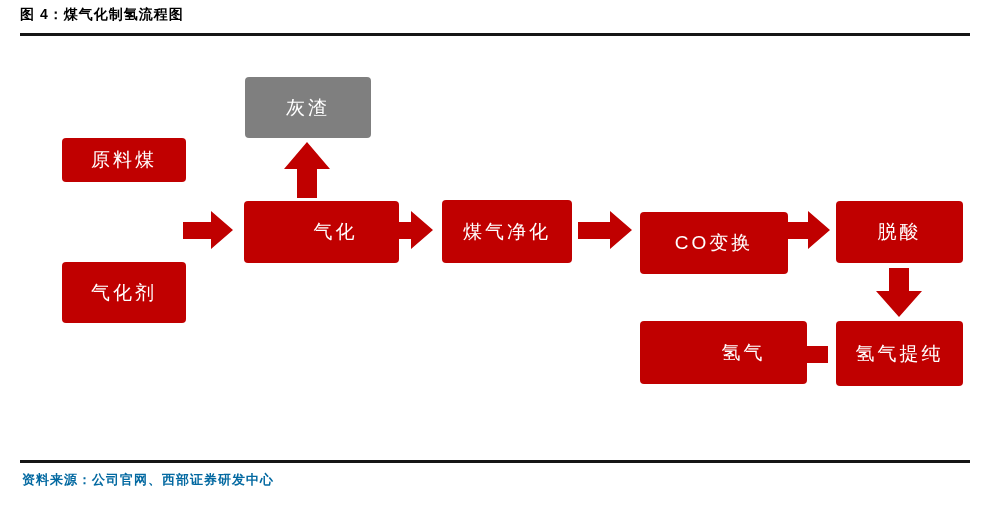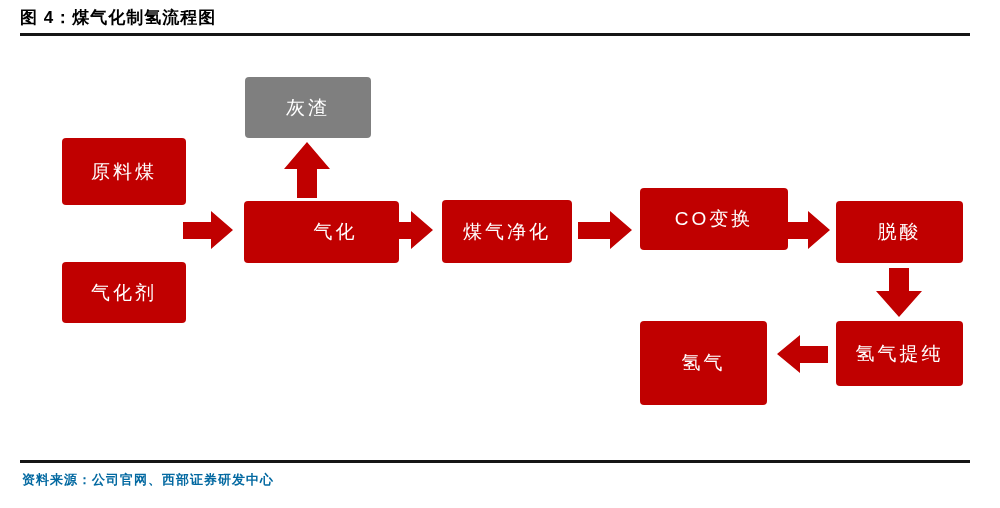--- a/index.html
+++ b/index.html
@@ -8,21 +8,21 @@
     position: relative;
     width: 1000px;
     height: 508px;
     background: #ffffff;
     overflow: hidden;
   }
   .fig-title {
     position: absolute;
     left: 20px;
     top: 6px;
-    font-size: 17px;
+    font-size: 14px;
     font-weight: bold;
     color: #000000;
     letter-spacing: 1px;
     white-space: nowrap;
   }
   .rule {
     position: absolute;
     left: 20px;
     width: 950px;
     height: 3px;
@@ -52,28 +52,28 @@
   }
   .arrow-layer {
     position: absolute;
     left: 0; top: 0;
     width: 1000px;
     height: 508px;
     pointer-events: none;
   }
   
   .n-ash        { left: 245px; top:  77px; width: 126px; height: 61px; }
-  .n-rawcoal    { left:  62px; top: 138px; width: 124px; height: 67px; }
+  .n-rawcoal    { left:  62px; top: 138px; width: 124px; height: 44px; }
   .n-agent      { left:  62px; top: 262px; width: 124px; height: 61px; }
   .n-gasif      { left: 244px; top: 201px; width: 127px; height: 62px; }
   .n-gaspur     { left: 442px; top: 200px; width: 130px; height: 63px; }
-  .n-coshift    { left: 640px; top: 188px; width: 148px; height: 62px; }
+  .n-coshift    { left: 640px; top: 212px; width: 148px; height: 62px; }
   .n-deacid     { left: 836px; top: 201px; width: 127px; height: 62px; }
   .n-h2pur      { left: 836px; top: 321px; width: 127px; height: 65px; }
-  .n-h2         { left: 640px; top: 321px; width: 127px; height: 84px; }
+  .n-h2         { left: 640px; top: 321px; width: 127px; height: 63px; padding-left: 40px; }
 </style>
 </head>
 <body>
 
 <div class="page">
 
   <div class="fig-title">图 4：煤气化制氢流程图</div>
   <div class="rule rule-top" style="background-color: rgb(22, 22, 22);"></div>
 
   <div class="node n-ash" style="background-color: rgb(127, 127, 127); color: rgb(255, 255, 255);">

